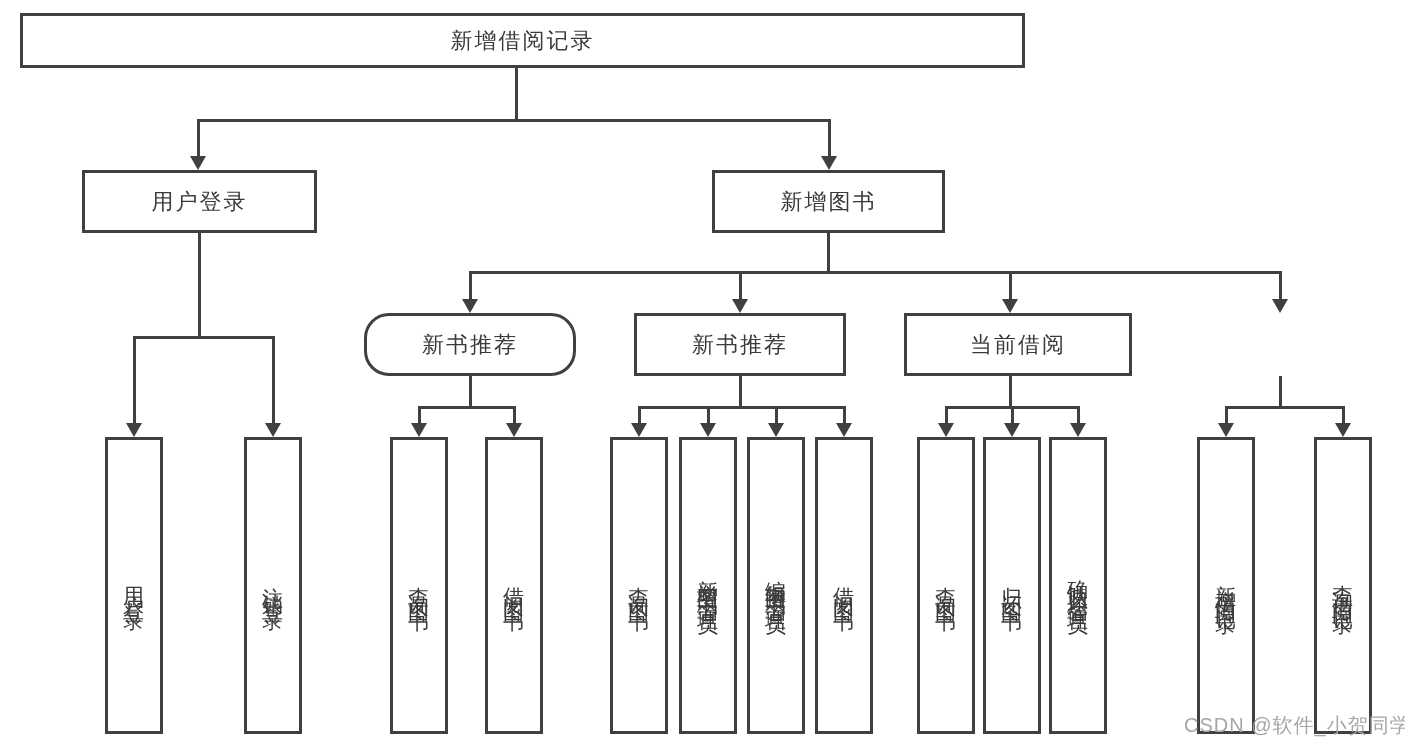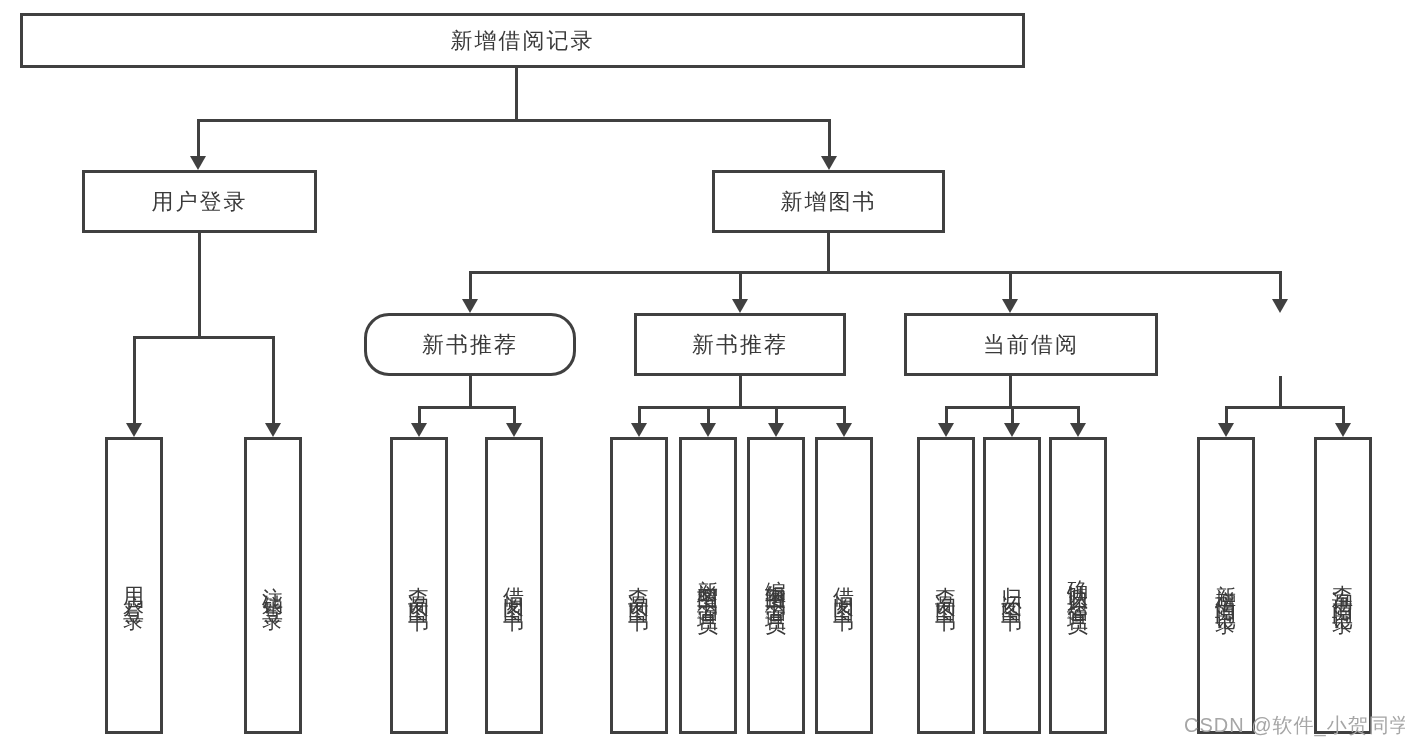--- a/index.html
+++ b/index.html
@@ -101,21 +101,21 @@
   <div class="arrow" style="left:1002px;top:299px;"></div>
   <div class="vline" style="left:1279px;top:271px;height:28px;"></div>
   <div class="arrow" style="left:1272px;top:299px;"></div>
 
   <div class="node" style="left:364px;top:313px;width:212px;height:63px;border-radius:25px;">
     <span>新书推荐</span>
   </div>
   <div class="node" style="left:634px;top:313px;width:212px;height:63px;">
     <span>新书推荐</span>
   </div>
-  <div class="node" style="left:904px;top:313px;width:254px;height:63px;text-align:center;">
+  <div class="node" style="left:904px;top:313px;width:228px;height:63px;text-align:center;">
     <span>当前借阅</span>
   </div>
 
   <div class="vline" style="left:469px;top:376px;height:30px;"></div>
   <div class="hline" style="left:418px;top:406px;width:98px;"></div>
   <div class="vline" style="left:418px;top:406px;height:17px;"></div>
   <div class="arrow" style="left:411px;top:423px;"></div>
   <div class="vline" style="left:513px;top:406px;height:17px;"></div>
   <div class="arrow" style="left:506px;top:423px;"></div>
 

